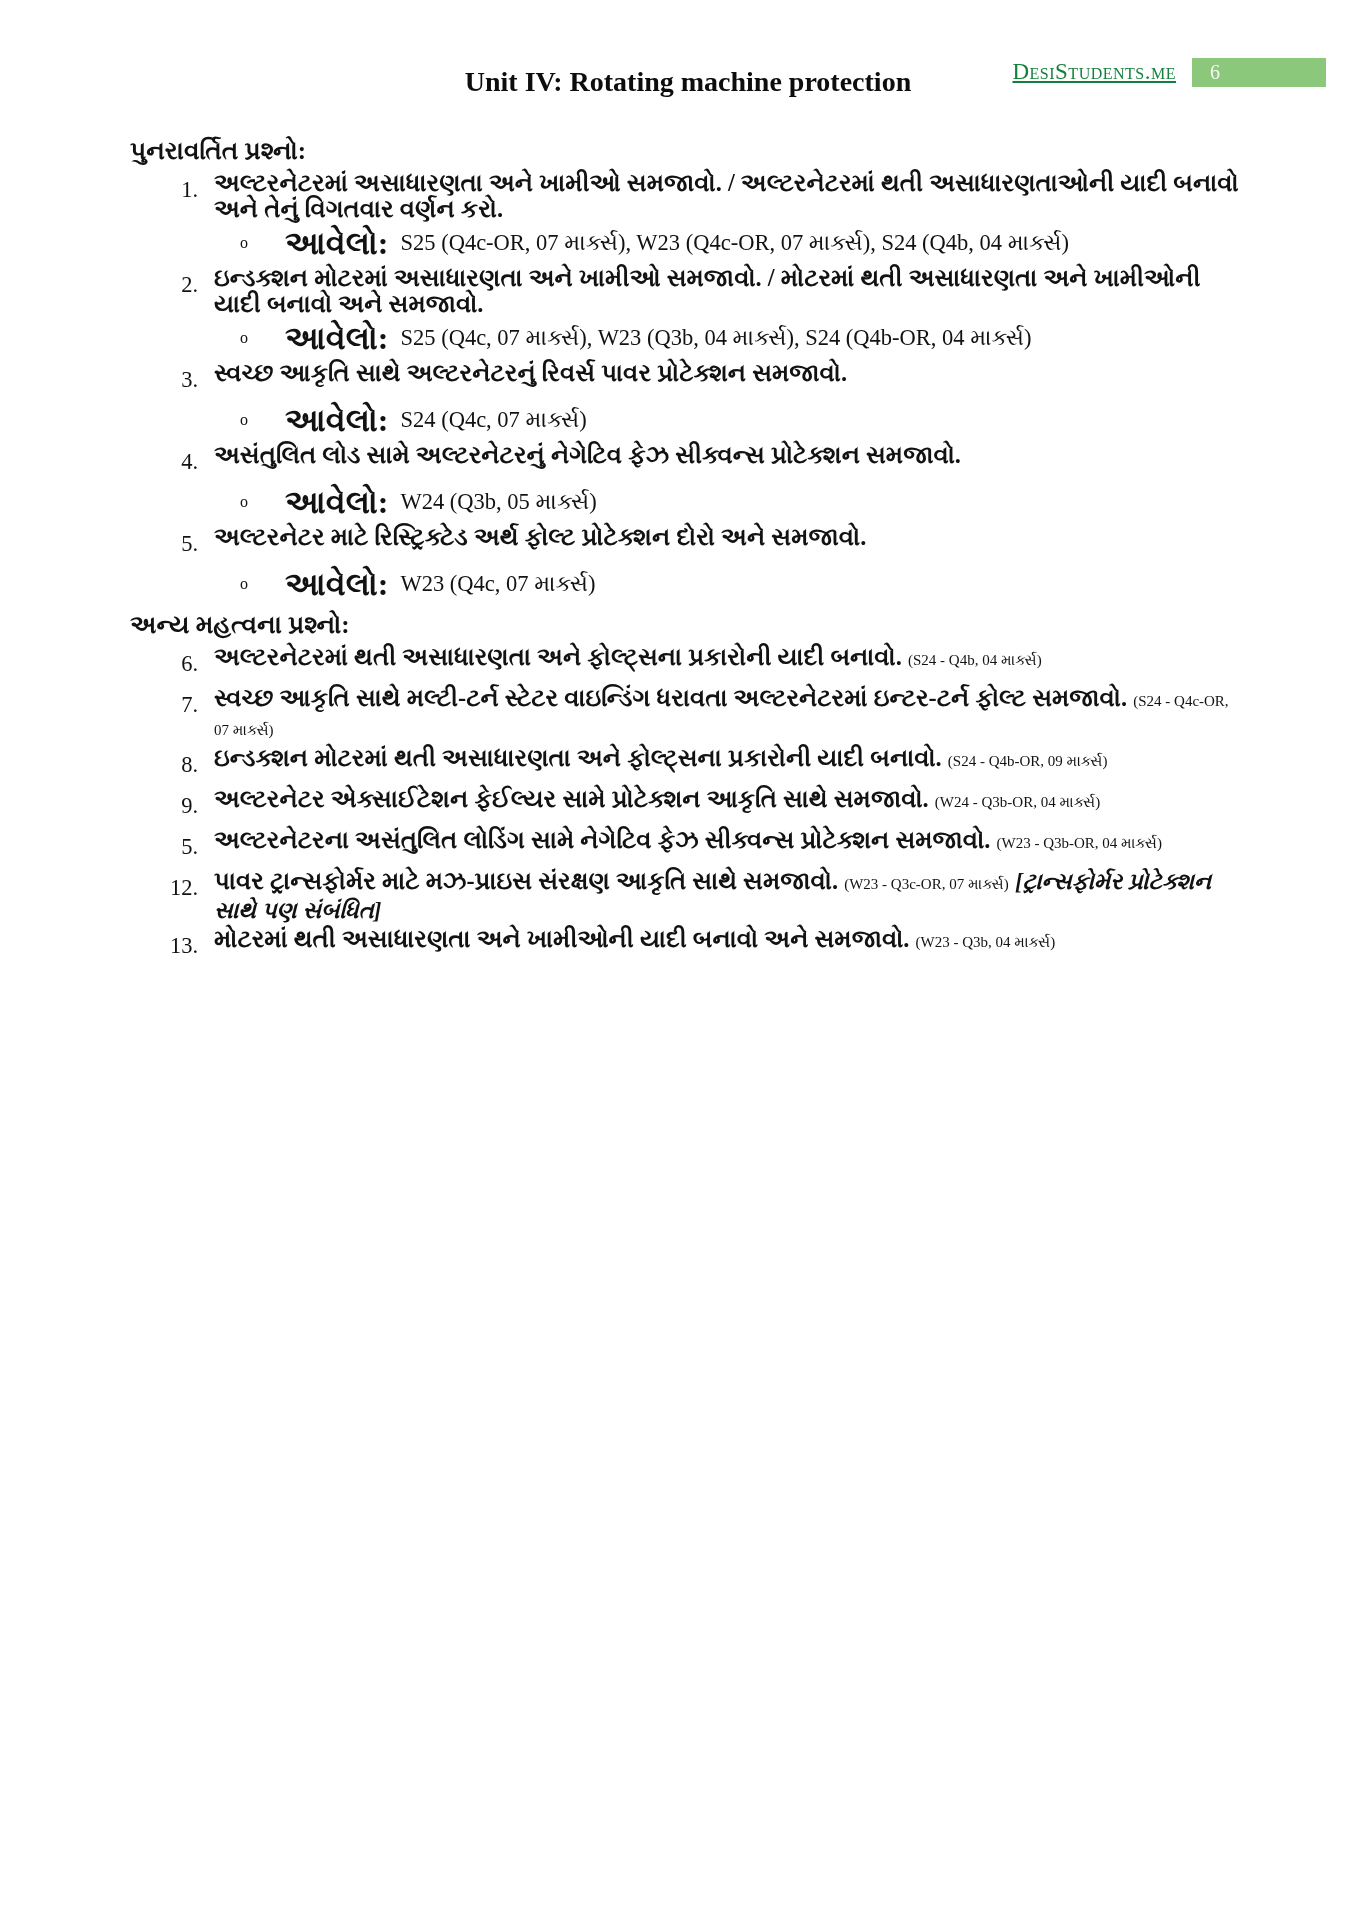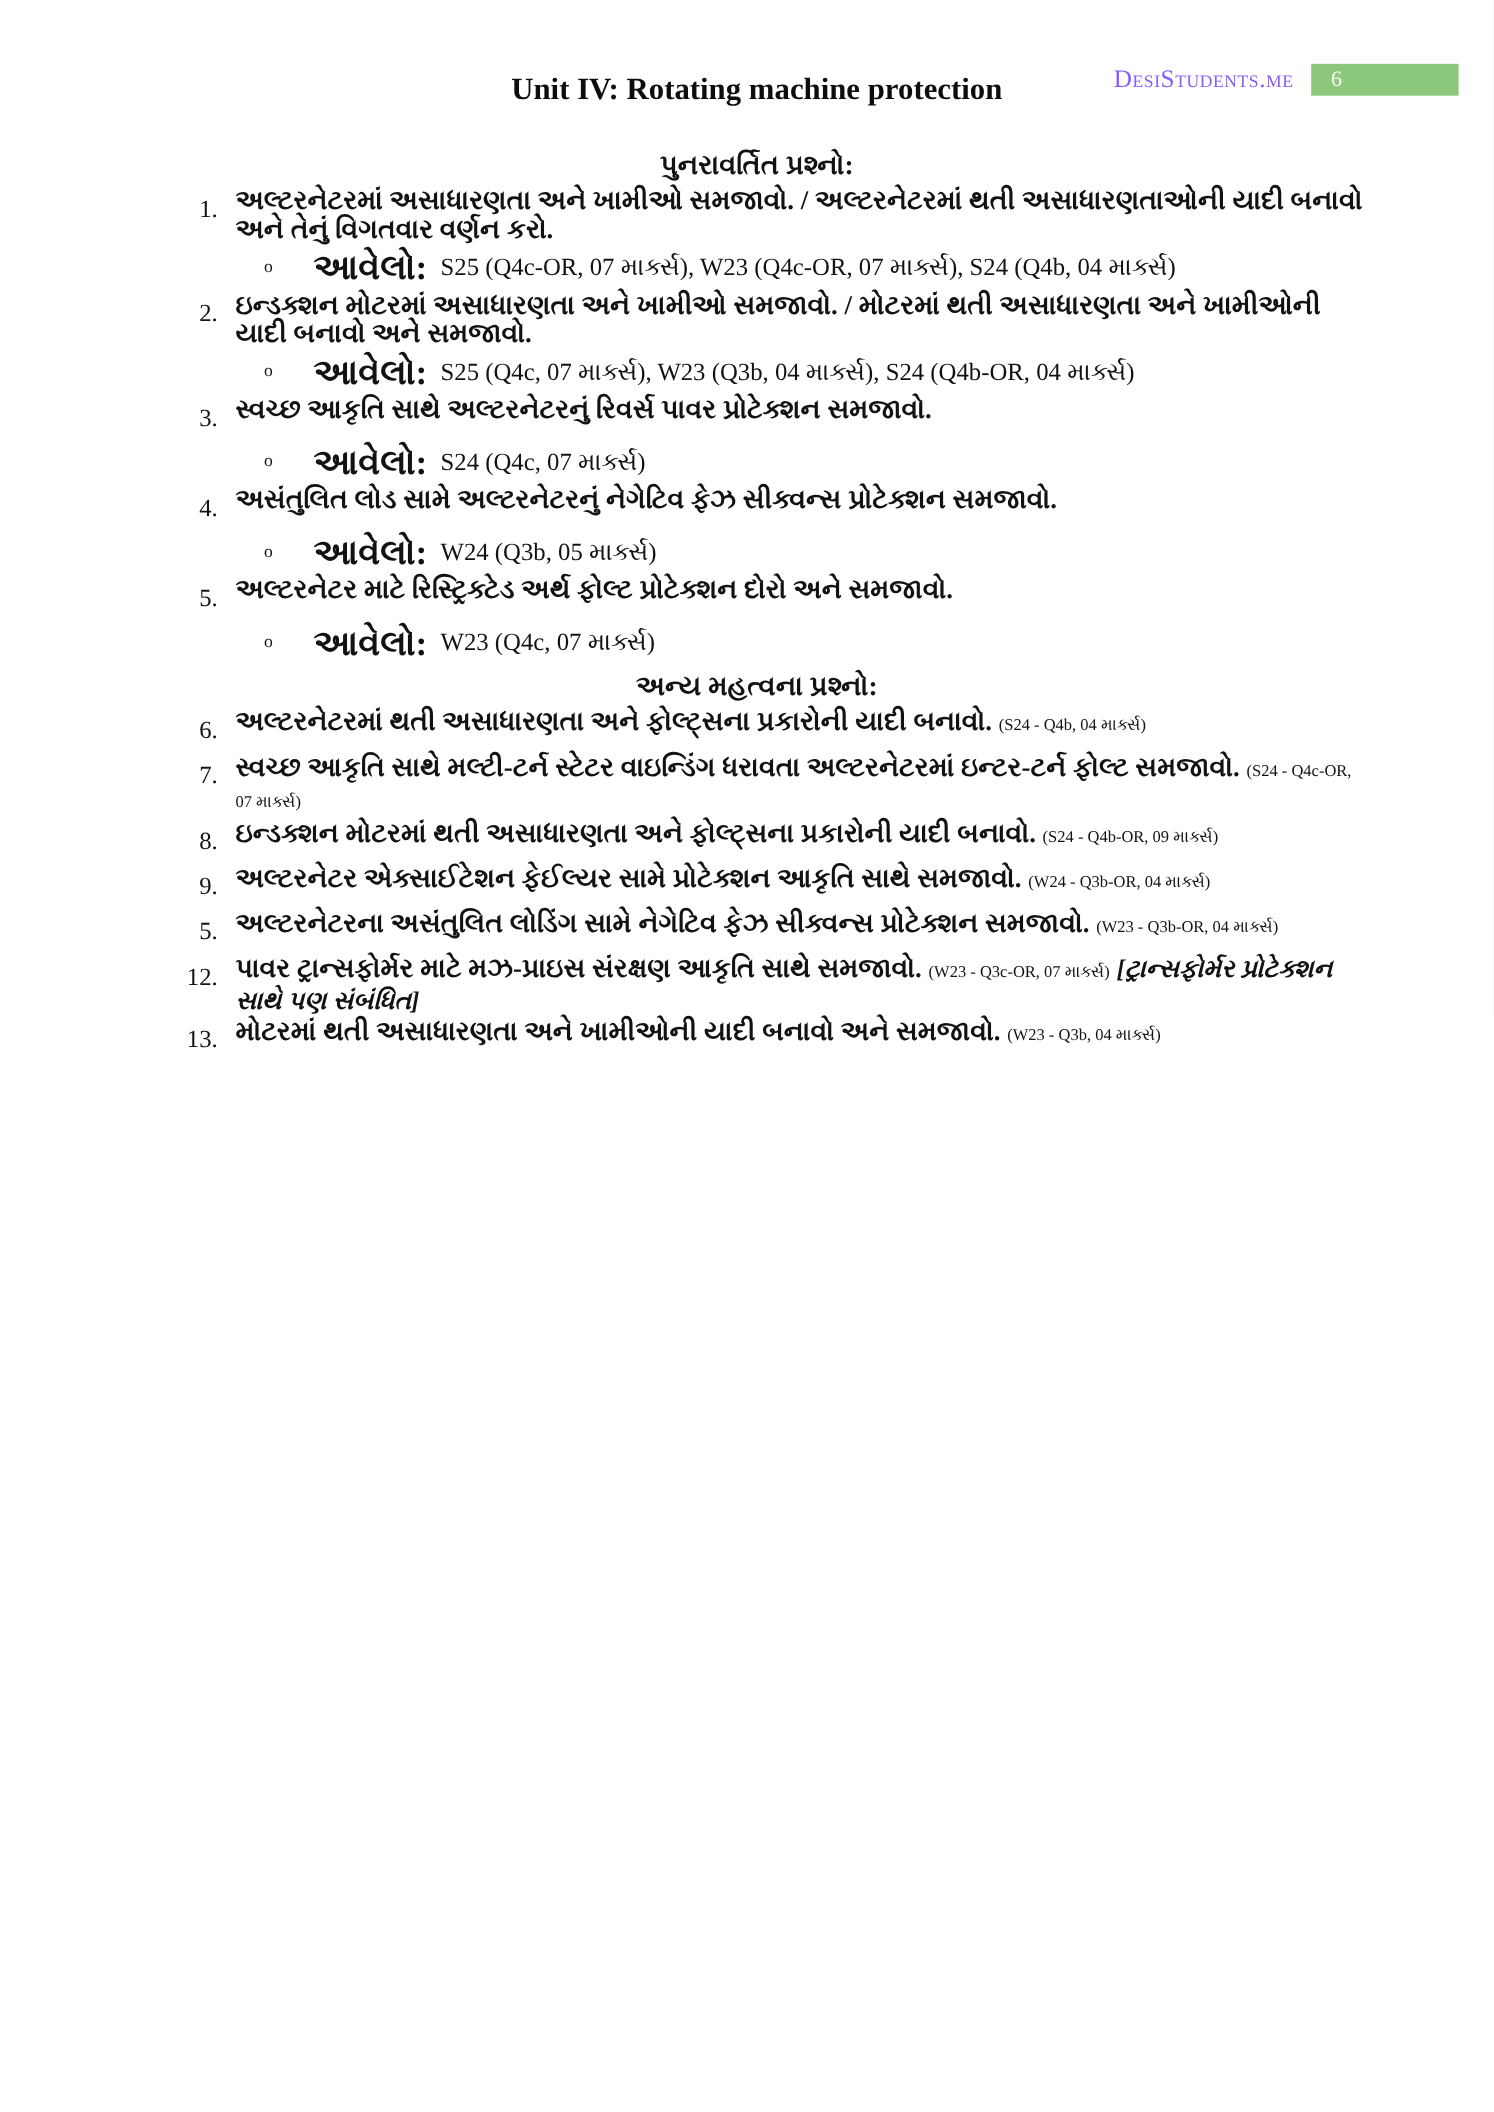--- a/index.html
+++ b/index.html
@@ -8,35 +8,35 @@
     background:#ffffff;color:#121212;
     font-family:"Liberation Serif","DejaVu Serif",serif;
     overflow:hidden;
   }
   
   .header{
     position:absolute;top:57px;left:0;right:32px;height:30px;
     display:flex;justify-content:flex-end;align-items:center;gap:16px;
   }
   .site-name{
-    font-variant:small-caps;font-size:23px;letter-spacing:.5px;color:#8b5cf6;
+    font-variant:small-caps;font-size:23px;letter-spacing:.5px;color:#15803d;text-decoration:underline;
   }
   .page-badge{
     width:134px;height:29px;background:#8cc87c;
     display:flex;align-items:center;box-sizing:border-box;padding-left:18px;
     color:#f7f7f7;font-size:20px;
   }
   
   .content{padding:66px 112px 0 130px;}
   .doc-title{
     text-align:center;font-weight:700;font-size:28px;color:#0d0d0d;
     margin:0 0 34px 0;
   }
   .section-heading{
-    font-weight:700;font-size:25px;line-height:38px;margin:0;text-align:center;
+    font-weight:700;font-size:25px;line-height:38px;margin:0;
   }
   .item{display:flex;margin:0 0 2px 20px;}
   .item-num{
     flex:0 0 64px;box-sizing:border-box;padding-right:16px;text-align:right;
     font-size:22.5px;line-height:39px;font-weight:400;
   }
   .item-body{flex:1;font-size:24.5px;line-height:26px;font-weight:700;}
   .ref{font-weight:400;font-size:15px;}
   .note{font-weight:600;font-style:italic;font-size:23px;}
   .sub{

